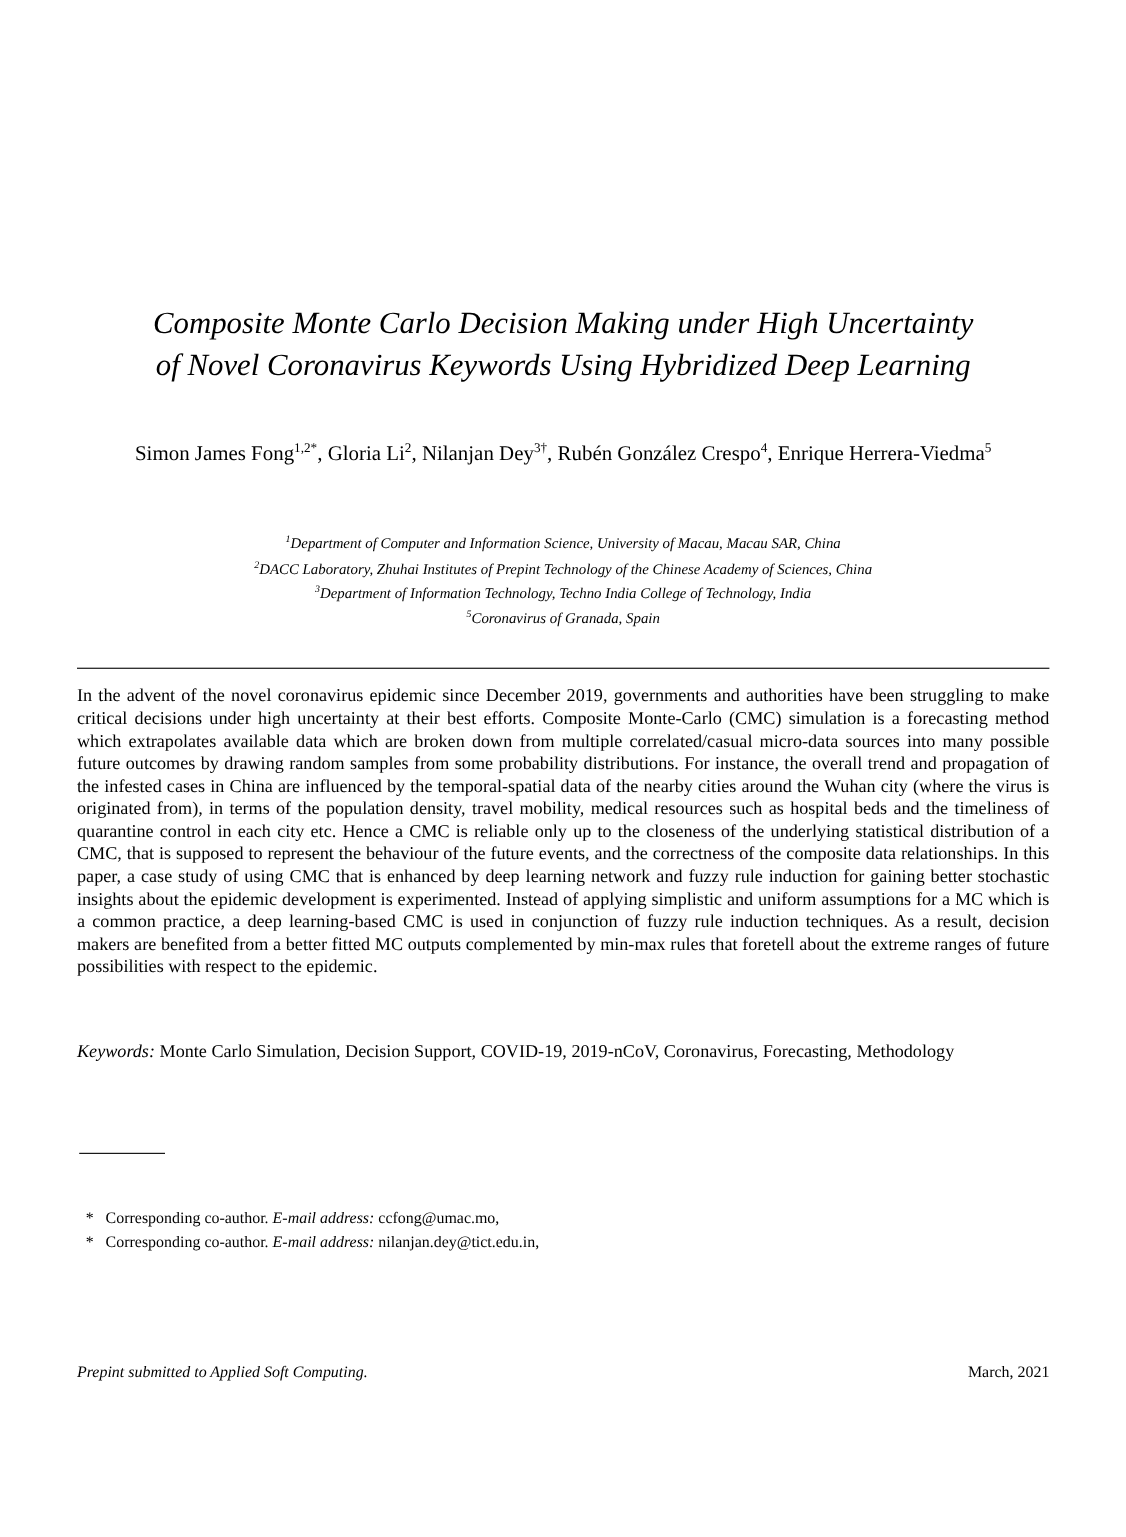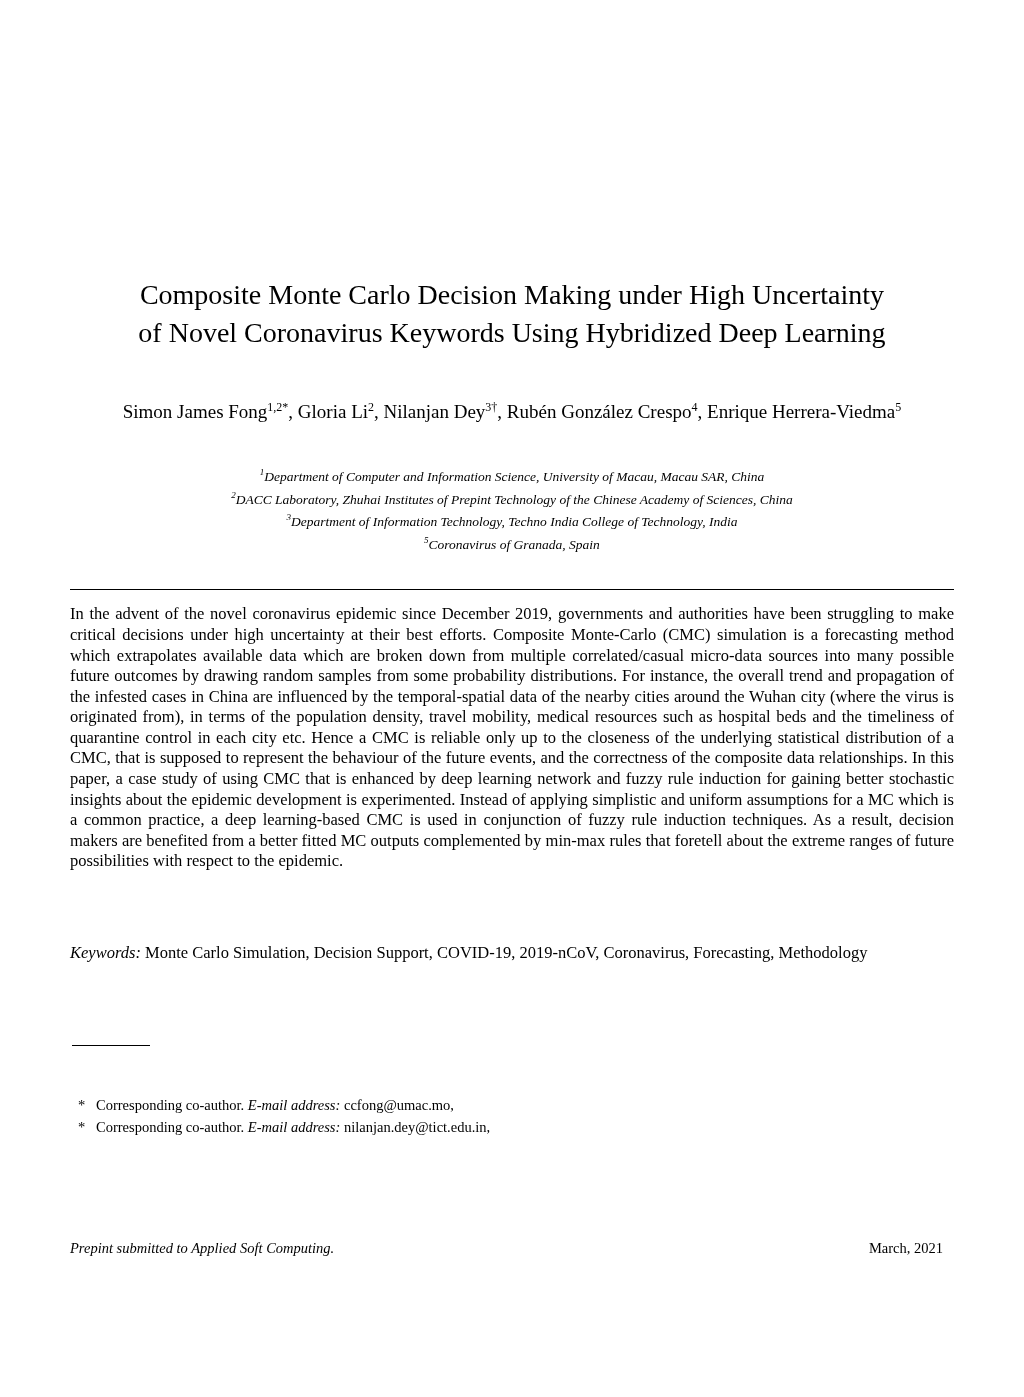--- a/index.html
+++ b/index.html
@@ -15,29 +15,30 @@
     padding: 0 70px;
     overflow: hidden;
   }
   .title {
     margin: 0 auto;
     padding-top: 276px;
     text-align: center;
     font-size: 28px;
     line-height: 38px;
     font-weight: normal;
+    font-style: italic;
   }
   .authors {
     margin-top: 48px;
     text-align: center;
     font-size: 19px;
   }
   .authors sup { font-size: 12px; }
   .affiliations {
-    margin-top: 40px;
+    margin-top: 57px;
     text-align: center;
     font-style: italic;
     font-size: 13.5px;
     line-height: 19px;
   }
   .affiliations sup { font-size: 9px; font-style: italic; }
   .rule {
     margin-top: 36px;
     border: none;
     border-top: 1.5px solid #000;
@@ -48,21 +49,21 @@
     font-weight: bold;
     font-size: 16.5px;
   }
   .abstract-text {
     margin-top: 14px;
     font-size: 16.5px;
     line-height: 20.6px;
     text-align: justify;
   }
   .keywords {
-    margin-top: 71px;
+    margin-top: 56px;
     font-size: 16.5px;
   }
   .keywords .kw-label { font-style: italic; }
   .fn-rule {
     margin-top: 82px;
     border: none;
     border-top: 1px solid #000;
     width: 78px;
     margin-left: 2px;
   }
@@ -74,21 +75,21 @@
   .footnote {
     display: flex;
     gap: 10px;
     padding-left: 8px;
   }
   .footnote .marker { width: 8px; flex: 0 0 auto; }
   .footnote .fn-email-label { font-style: italic; }
   .page-footer {
     position: absolute;
     left: 70px;
-    right: 81px;
+    right: 70px;
     top: 1240px;
     display: flex;
     justify-content: space-between;
     font-size: 14.5px;
   }
   .footer-left { font-style: italic; }
 </style>
 </head>
 <body>
 

